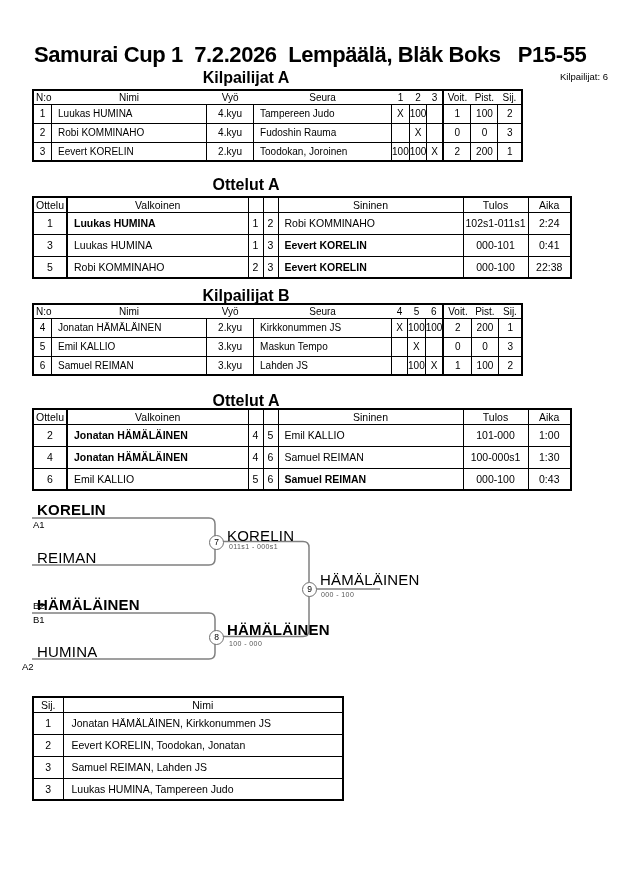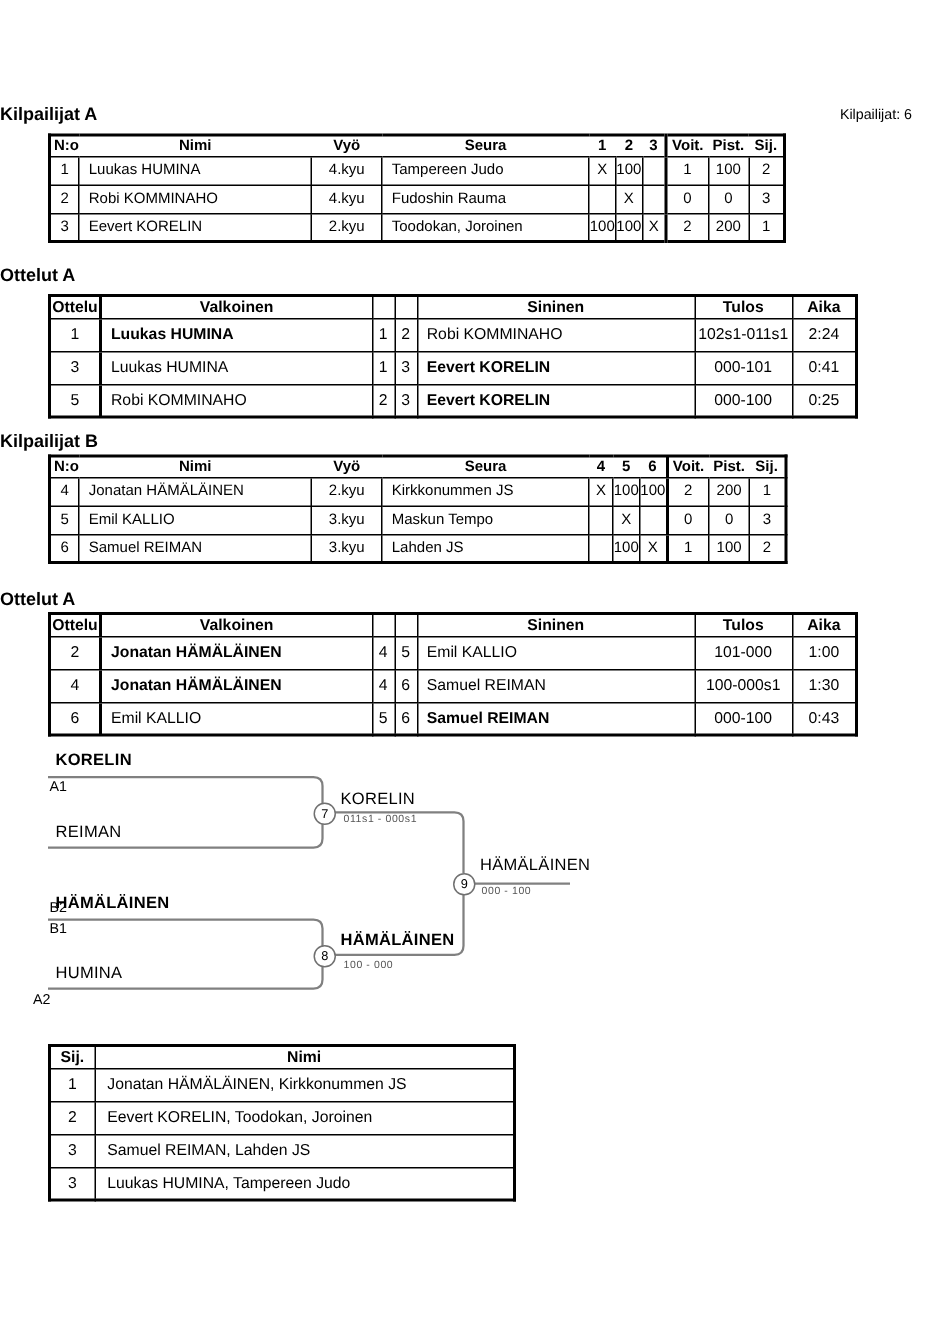--- a/index.html
+++ b/index.html
@@ -1,29 +1,29 @@
 <!DOCTYPE html>
 <html><head>
 <meta charset="utf-8">
 <style>
   html,body { margin:0; padding:0; background:#fff; }
   .page { position:relative; width:630px; height:891px; background:#ffffff;
           font-family:"Liberation Sans", sans-serif; color:#000; overflow:hidden; }
 
   .title { position:absolute; left:34px; top:42px; margin:0; font-size:22px;
            font-weight:bold; letter-spacing:-0.4px; white-space:pre; }
-  .sec-title { position:absolute; left:0; width:492px; text-align:left;
-               font-size:12px; font-weight:bold; }
+  .sec-title { position:absolute; left:0; width:492px; text-align:center;
+               font-size:16px; font-weight:bold; }
   .competitors { position:absolute; right:22px; top:71px; font-size:9.5px; }
 
   table { position:absolute; border-collapse:collapse; table-layout:fixed;
           border:2px solid #000; background:#fff; }
   td, th { border:1px solid #000; overflow:hidden; white-space:nowrap;
            font-weight:normal; padding:0; vertical-align:middle; }
-  th { font-weight:bold;margin-left:48px; }
+  th { font-weight:normal;margin-left:48px; }
 
   .pool { left:32px; font-size:10px; }
   .pool tr.h { height:14px; }
   .pool tr.r { height:19px; }
   .pool th { border-left:none; border-right:none; }
   .pool th.first { text-align:left; padding-left:2px; }
   .sep { border-left:2px solid #000 !important; }
 
   .mt { left:32px; font-size:10.5px;border-radius:11px; }
   .mt tr.h { height:15px; }
@@ -33,32 +33,33 @@
   .res { left:32px; font-size:10.5px; }
   .res tr.h { height:15px; }
   .res tr.r { height:22px; }
   .res td.l { padding-left:8px; }
 
   .c { text-align:center; }
   .l { text-align:left; padding-left:6px; }
   .b { font-weight:bold; }
 
   .bracket-svg { position:absolute; left:0; top:495px; z-index:1; }
-  .bl   { position:absolute; font-size:11px; letter-spacing:0.2px; z-index:2; white-space:nowrap; }
+  .bl   { position:absolute; font-size:15px; letter-spacing:0.2px; z-index:2; white-space:nowrap; }
   .seed { position:absolute; font-size:9.5px; z-index:2; }
   .score{ position:absolute; font-size:7px; color:#555; letter-spacing:0.4px; z-index:2; white-space:nowrap; }
   .mcircle { position:absolute; width:13px; height:13px; background:#fff;
              border:1px solid #707070; border-radius:50%; font-size:8.5px;
              line-height:13px; text-align:center; z-index:3; }
 </style>
 </head>
 <body>
 
 <div class="page">
 
+  <h1 class="title">Samurai Cup 1  7.2.2026  Lempäälä, Bläk Boks   P15-55</h1>
   <div class="sec-title" style="top:69px">Kilpailijat A</div>
   <div class="competitors">Kilpailijat: 6</div>
 
   <table class="pool" style="top:89px">
     <colgroup>
         <col style="width:18px">
         <col style="width:155px">
         <col style="width:47px">
         <col style="width:138px">
         <col style="width:16px">
@@ -160,21 +161,21 @@
       <td class="c">000-101</td>
       <td class="c">0:41</td>
     </tr>
     <tr class="r">
       <td class="c or">5</td>
       <td class="l">Robi KOMMINAHO</td>
       <td class="c">2</td>
       <td class="c">3</td>
       <td class="l b">Eevert KORELIN</td>
       <td class="c">000-100</td>
-      <td class="c">0:25</td>
+      <td class="c">22:38</td>
     </tr>
   </tbody>
     </table>
 
   <div class="sec-title" style="top:287px">Kilpailijat B</div>
 
   <table class="pool" style="top:303px">
     <colgroup>
         <col style="width:18px">
         <col style="width:155px">
@@ -331,21 +332,21 @@
         <tr class="h">
       <th class="c">Sij.</th>
       <th class="c">Nimi</th>
     </tr>
     <tr class="r">
       <td class="c">1</td>
       <td class="l">Jonatan HÄMÄLÄINEN, Kirkkonummen JS</td>
     </tr>
     <tr class="r">
       <td class="c">2</td>
-      <td class="l">Eevert KORELIN, Toodokan, Joroinen</td>
+      <td class="l">Eevert KORELIN, Toodokan, Jonatan</td>
     </tr>
     <tr class="r">
       <td class="c">3</td>
       <td class="l">Samuel REIMAN, Lahden JS</td>
     </tr>
     <tr class="r">
       <td class="c">3</td>
       <td class="l">Luukas HUMINA, Tampereen Judo</td>
     </tr>
   </tbody>

